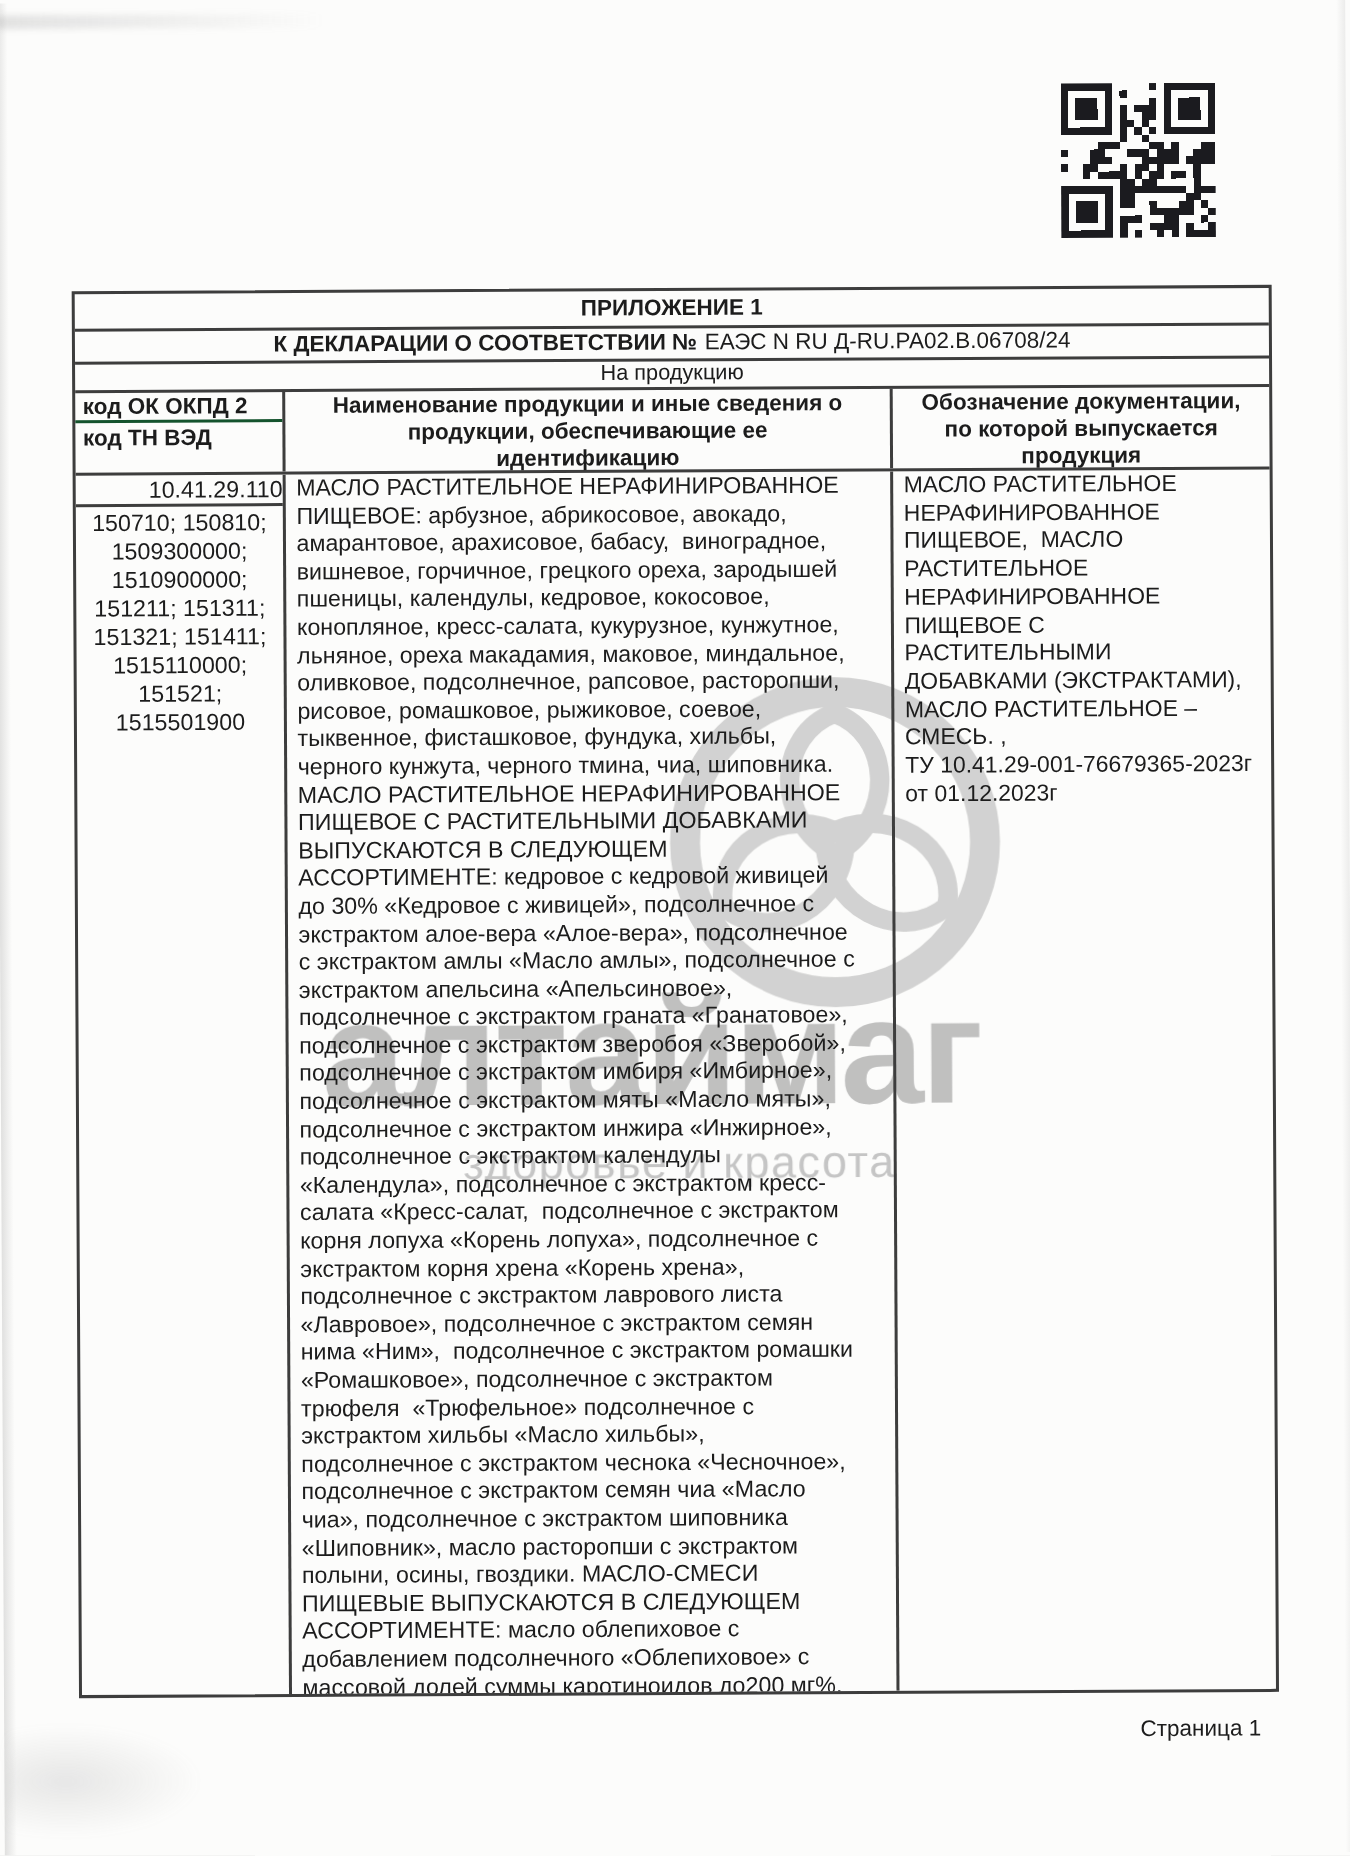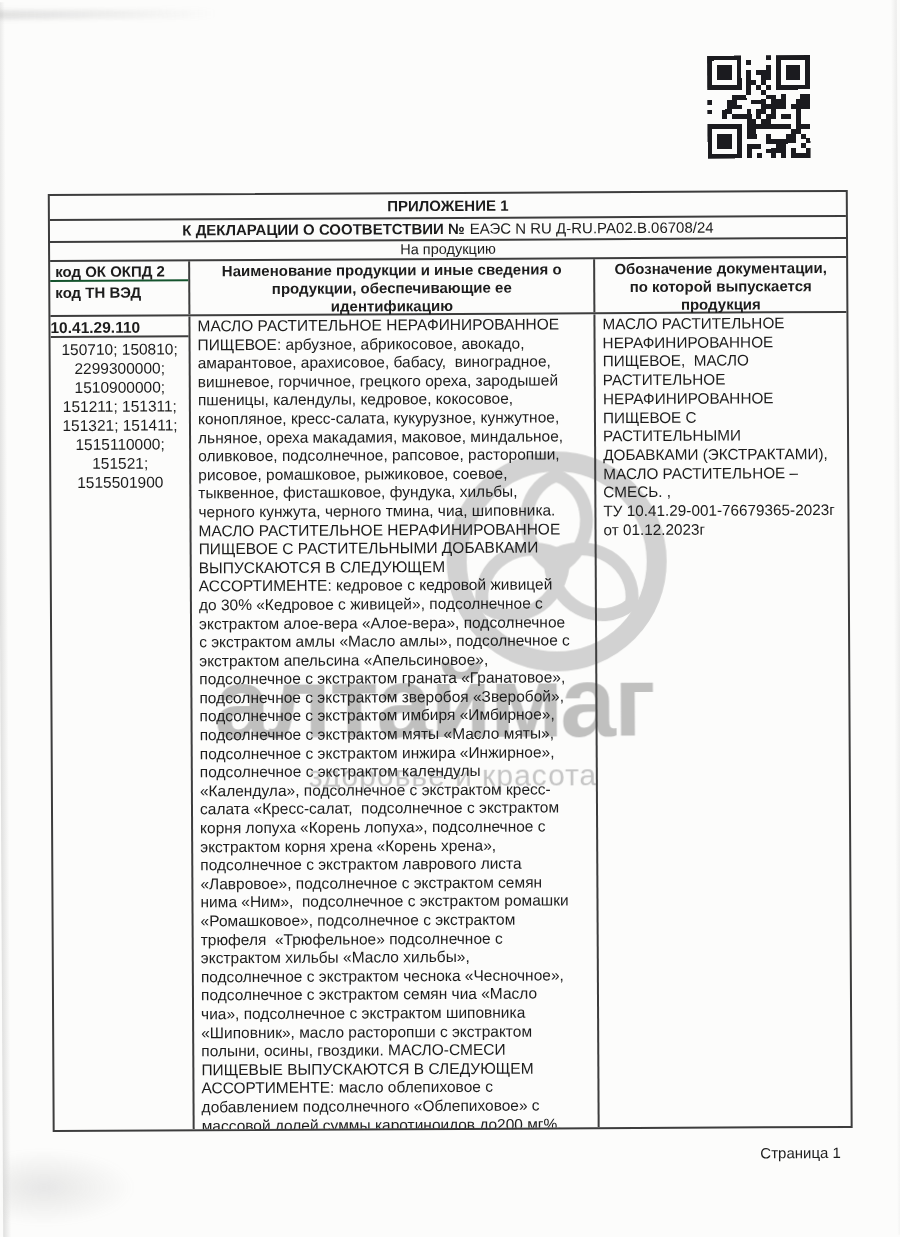--- a/index.html
+++ b/index.html
@@ -59,21 +59,21 @@
   .r-head{height:55px;border-bottom:2px solid #3d3d3d;display:flex;font-weight:bold;}
   .r-body{flex:1;display:flex;overflow:hidden;}
   .c1{width:140px;border-right:2px solid #3d3d3d;box-sizing:border-box;}
   .c2{width:405px;border-right:2px solid #3d3d3d;box-sizing:border-box;}
   .c3{flex:1;box-sizing:border-box;}
   .h-c1a{height:20px;border-bottom:2px solid #14532d;padding:1px 0 0 5px;font-size:15px;line-height:18px;box-sizing:border-box;}
   .h-c1b{padding:2px 0 0 5px;font-size:15px;line-height:18px;}
   .h-center{display:flex;align-items:flex-start;justify-content:center;text-align:center;
     font-size:15px;line-height:18px;padding-top:1px;}
   .code-okpd{height:21px;border-bottom:2px solid #3d3d3d;box-sizing:border-box;
-    text-align:left;font-size:15.5px;line-height:19px;padding-top:1px;font-weight:bold;}
+    text-align:right;font-size:15.5px;line-height:19px;padding-top:1px;}
   .codes{white-space:pre-line;text-align:center;font-size:15.5px;line-height:19px;padding-top:2px;}
   .desc{white-space:pre-wrap;font-size:15.5px;line-height:18.6px;padding:1px 2px 0 7px;overflow:hidden;}
   .docs{white-space:pre-wrap;font-size:15.3px;line-height:18.7px;padding:1px 4px 0 7px;overflow:hidden;}
   
   .page-num{position:absolute;right:62px;top:1146px;font-size:15px;z-index:2;text-align:right;}
 </style>
 </head>
 <body>
 
 <div class="sheet">
@@ -348,21 +348,21 @@
           <div style="white-space:pre-line">Обозначение документации,
 по которой выпускается
 продукция</div>
         </div>
       </div>
 
       <div class="trow r-body">
         <div class="c1">
           <div class="code-okpd">10.41.29.110</div>
           <div class="codes">150710; 150810;
-2299300000;
+1509300000;
 1510900000;
 151211; 151311;
 151321; 151411;
 1515110000;
 151521;
 1515501900</div>
         </div>
         <div class="c2">
           <div class="desc">МАСЛО РАСТИТЕЛЬНОЕ НЕРАФИНИРОВАННОЕ
 ПИЩЕВОЕ: арбузное, абрикосовое, авокадо,

